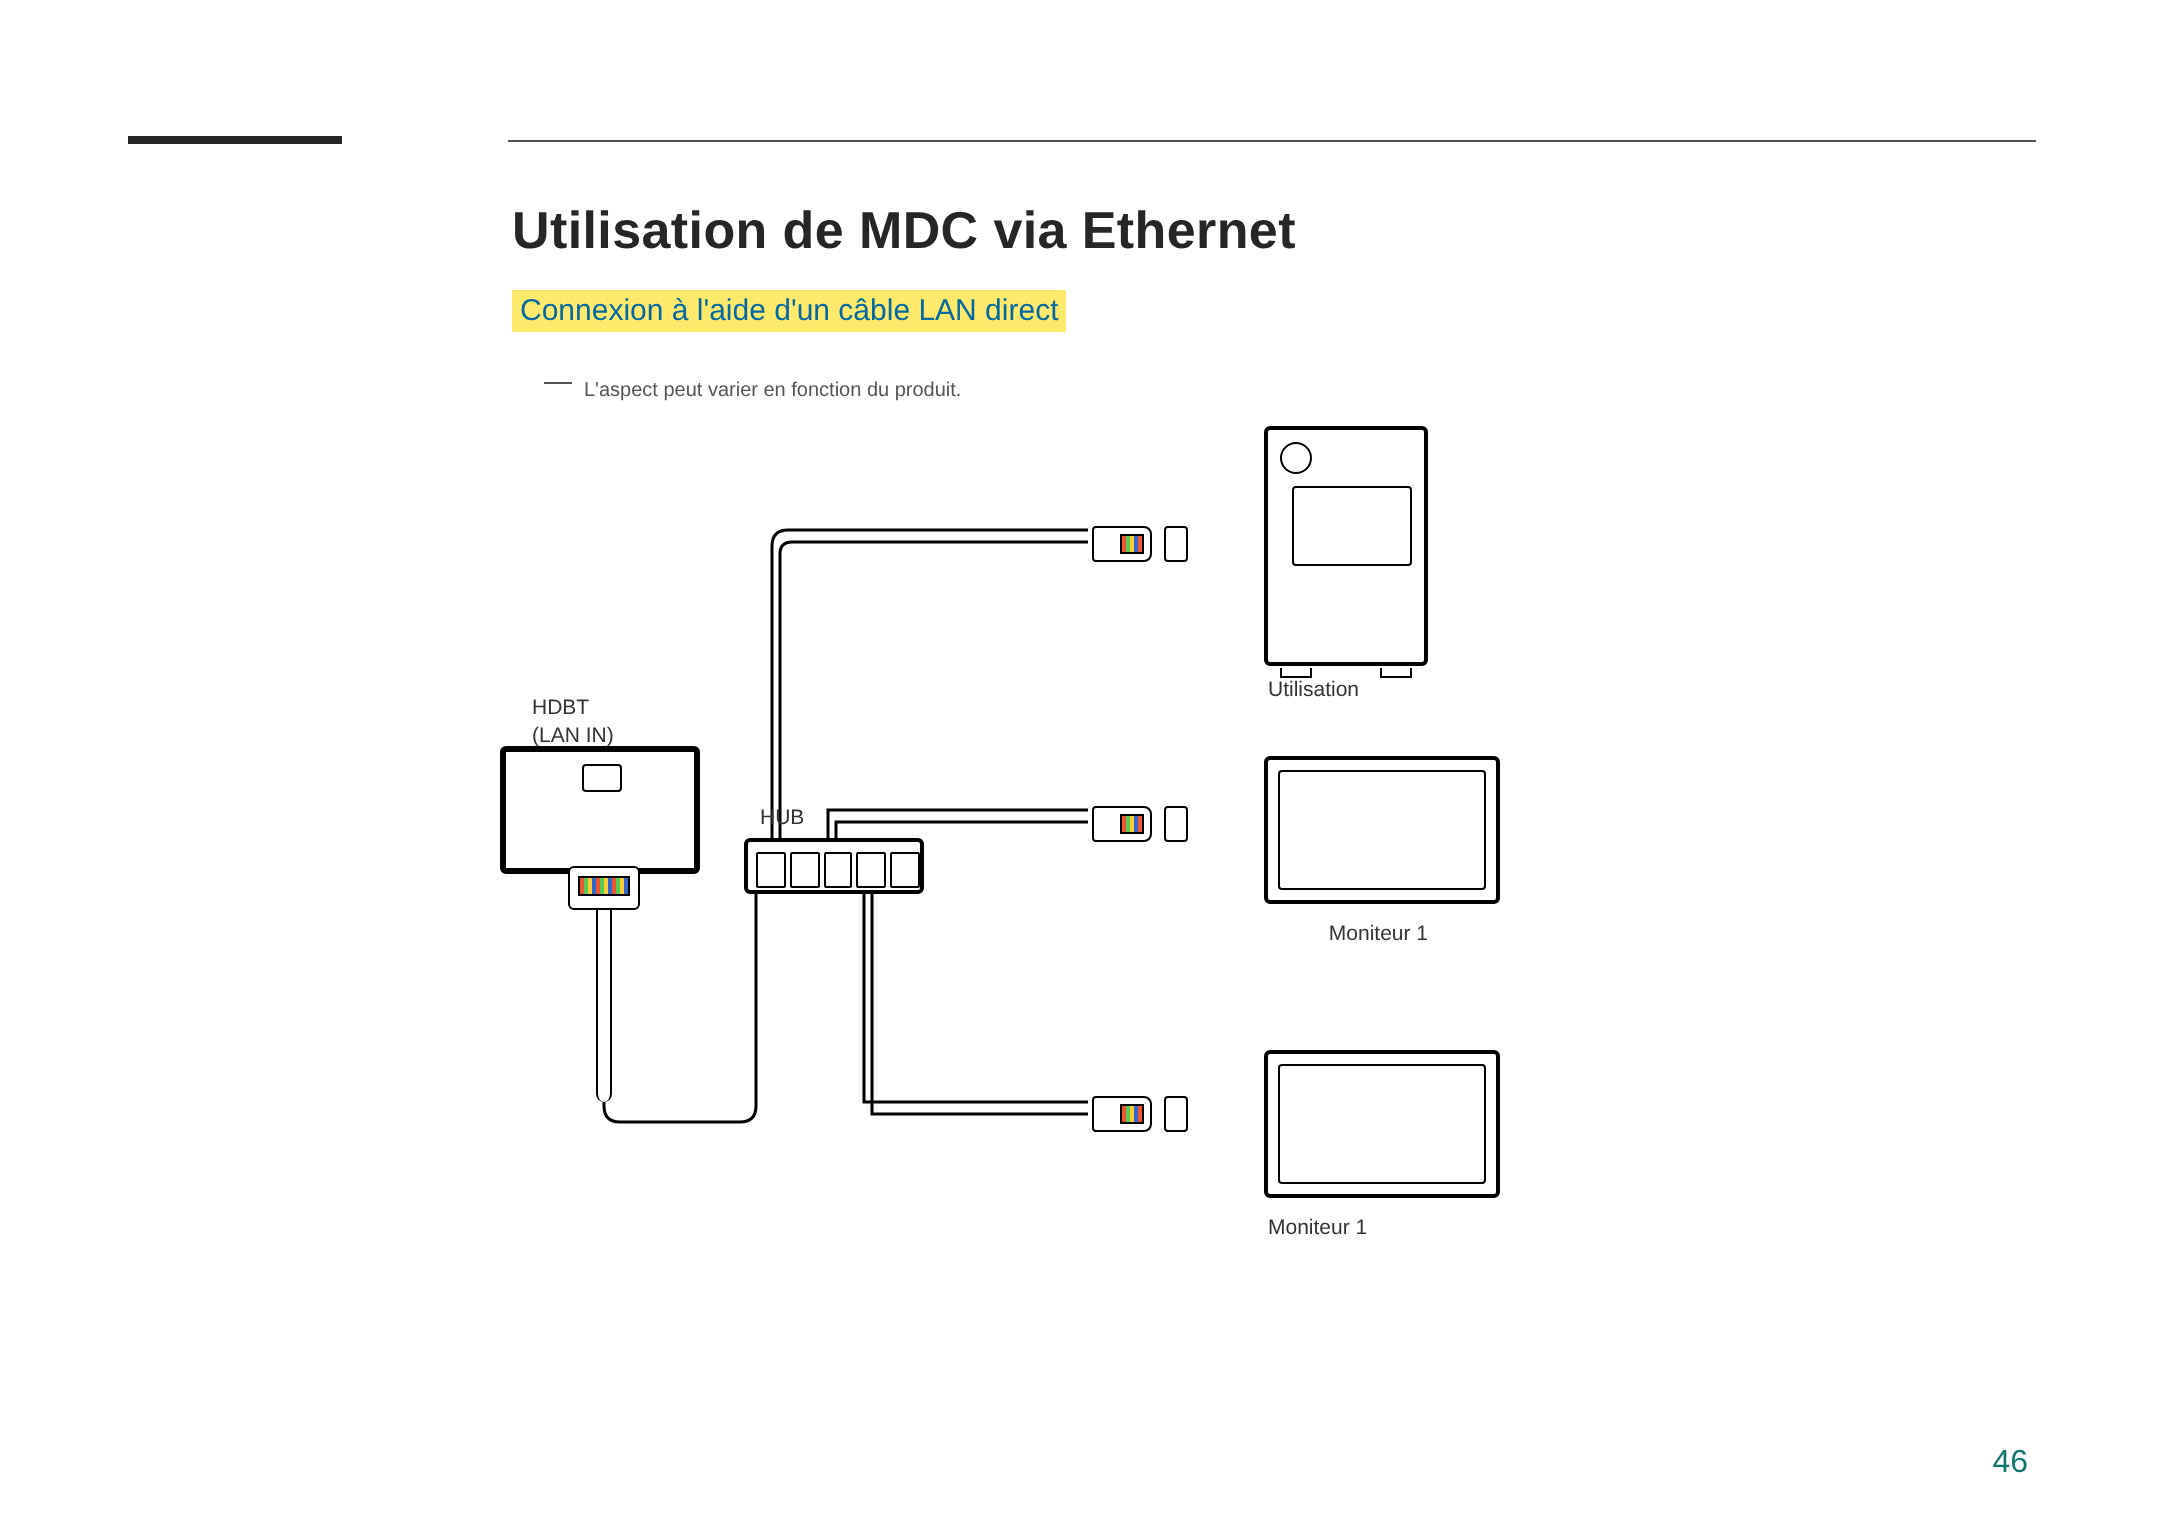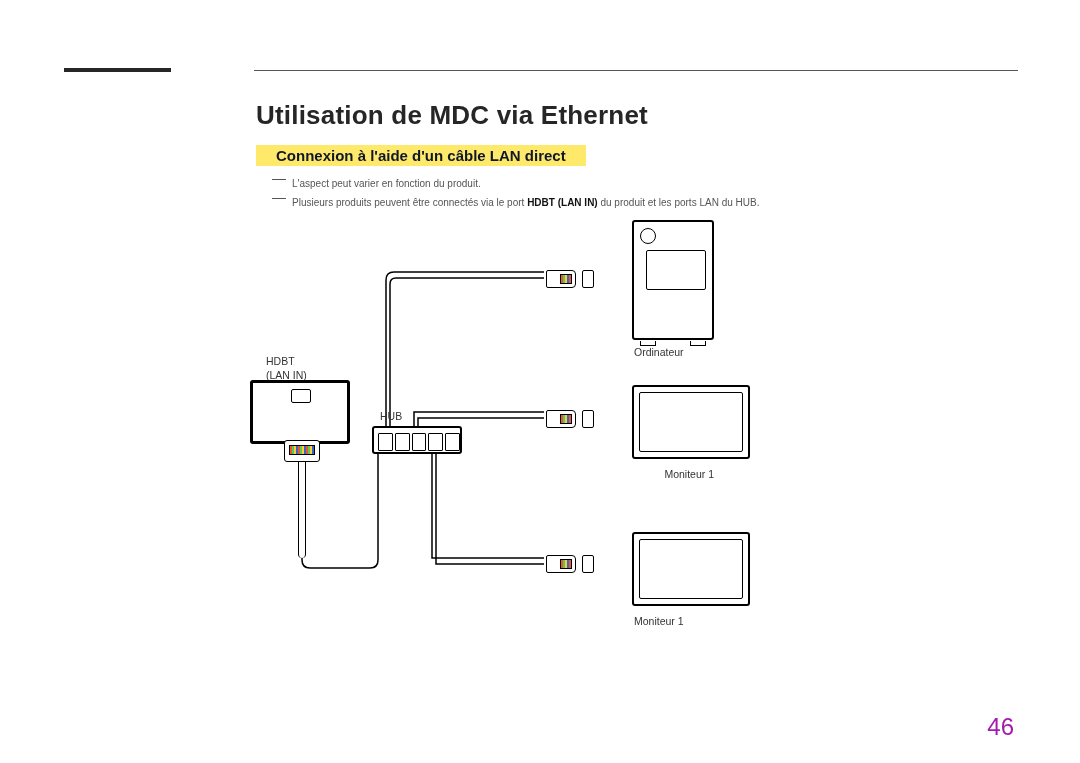--- a/index.html
+++ b/index.html
@@ -3,23 +3,23 @@
 <meta charset="utf-8">
 <style>
   * { box-sizing: border-box; margin: 0; padding: 0; }
   html, body { width: 1080px; height: 763px; font-family: Arial, Helvetica, sans-serif; background: #fff; color: #222; }
   .page { position: relative; width: 1080px; height: 763px; }
   .side-bar { position: absolute; left: 64px; top: 68px; width: 107px; height: 4px; background: #262626; }
   .top-rule { position: absolute; left: 254px; top: 70px; width: 764px; height: 1px; background: #555; }
   .content { position: absolute; left: 256px; top: 100px; width: 760px; }
   h1.title { font-size: 26px; font-weight: 600; color: #262626; margin-bottom: 14px; letter-spacing: .2px; }
   p.intro { font-size: 10.5px; line-height: 1.45; color: #333; margin-bottom: 18px; max-width: 760px; }
-  h2.subtitle { display: inline-block; font-size: 15px; font-weight: 700; background: #ffe96b; color: #0f172a; padding: 2px 20px; margin-bottom: 10px; }
+  h2.subtitle { display: inline-block; font-size: 15px; font-weight: 400; background: #ffe96b; color: #0369a1; padding: 2px 4px; margin-bottom: 10px; }
   .notes { margin-left: 16px; }
-  .note-row { display: flex; align-items: flex-start; gap: 6px; margin-bottom: 4px; }
+  .note-row { display: flex; align-items: flex-start; gap: 6px; margin-bottom: 4px; margin-top: 12px; }
   .dash { width: 14px; height: 8px; position: relative; flex: 0 0 14px; }
   .dash::before { content: ""; position: absolute; left: 0; top: 3px; width: 14px; height: 1px; background: #555; }
   .note-text { font-size: 10px; color: #555; line-height: 1.5; }
   .note-text strong { color: #111; font-weight: 700; }
   .diagram { position: relative; margin-top: 10px; width: 560px; height: 440px; }
   .dlabel { position: absolute; font-size: 10.5px; color: #333; text-align: left; line-height: 1.3; }
   .l-hdbt { left: 10px; top: 135px; width: 70px; }
   .l-hub { left: 124px; top: 190px; width: 40px; }
   .l-ord { left: 378px; top: 126px; width: 80px; text-align: left; }
   .l-m1 { left: 378px; top: 248px; width: 80px; text-align: right; }
@@ -51,43 +51,37 @@
   .pg-pc { left: 290px; top: 50px; }
   .pg-m1 { left: 290px; top: 190px; }
   .pg-m2 { left: 290px; top: 335px; }
   
   .hdbt-plug { position: absolute; left: 28px; top: 220px; width: 36px; height: 22px; border: 1.5px solid #000; border-radius: 3px; background: #fff; }
   .hdbt-plug::after { content:""; position:absolute; left:4px; top:4px; right:4px; height:8px; background: repeating-linear-gradient(90deg,#e53 0 2px,#5c5 2px 4px,#fc3 4px 6px,#36c 6px 8px); border:1px solid #000; }
   .hdbt-cable { position:absolute; left:42px; top:242px; width:8px; height:96px; background:#fff; border-left:1.5px solid #000; border-right:1.5px solid #000; border-radius:0 0 6px 6px; }
   
   svg.cables { position: absolute; left: 0; top: 0; width: 560px; height: 440px; }
   svg.cables path { fill: none; stroke: #000; stroke-width: 1.5; }
-  .page-num { position: absolute; right: 66px; bottom: 22px; font-size: 24px; color: #a21caf; }
+  .page-num { position: absolute; right: 66px; bottom: 22px; font-size: 16px; color: #0f766e; }
 </style>
 </head>
 <body>
 
 <div class="page">
   <div class="side-bar"></div>
   <div class="top-rule"></div>
 
   <div class="content">
     <h1 class="title">Utilisation de MDC via Ethernet</h1>
     <h2 class="subtitle">Connexion à l'aide d'un câble LAN direct</h2>
 
     <div class="notes">
       <div class="note-row">
         <span class="dash"></span>
         <span class="note-text">L'aspect peut varier en fonction du produit.</span>
-      </div>
-      <div class="note-row">
-        <span class="dash"></span>
-        <span class="note-text">
-          <span>Plusieurs produits peuvent être connectés via le port </span><strong>HDBT (LAN IN)</strong><span> du produit et les ports LAN du HUB.</span>
-        </span>
       </div>
     </div>
 
     <div class="diagram">
       <svg class="cables" viewBox="0 0 560 440">
 
         <path d="M130 210 L130 60 Q130 52 138 52 L288 52"></path>
         <path d="M134 210 L134 64 Q134 58 140 58 L288 58"></path>
 
         <path d="M158 232 L158 192 L288 192"></path>
@@ -97,21 +91,21 @@
         <path d="M180 232 L180 344 L288 344"></path>
 
         <path d="M122 232 L122 340 Q122 348 114 348 L54 348 Q46 348 46 340 L46 248"></path>
       </svg>
 
       <div class="dlabel l-hdbt">
         <span>HDBT</span><br>
         <span>(LAN IN)</span>
       </div>
       <div class="dlabel l-hub">HUB</div>
-      <div class="dlabel l-ord">Ordinateur</div>
+      <div class="dlabel l-ord">Utilisation</div>
       <div class="dlabel l-m1">Moniteur 1</div>
       <div class="dlabel l-m2">Moniteur 1</div>
 
       <div class="device-box hdbt-box">
         <div class="hdbt-port"></div>
       </div>
       <div class="hdbt-plug"></div>
       <div class="hdbt-cable"></div>
 
       <div class="device-box hub-box">

